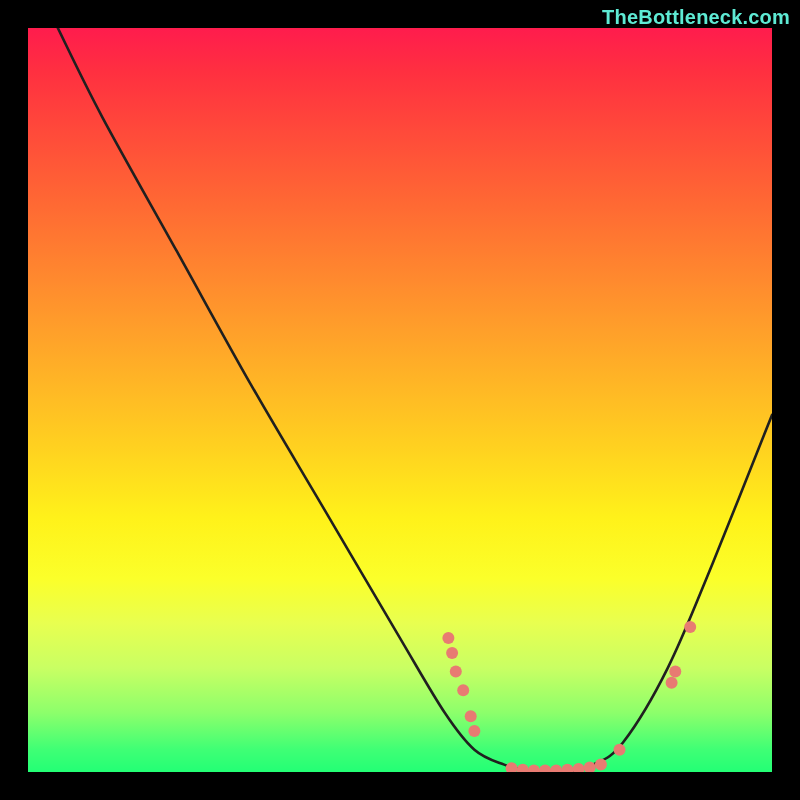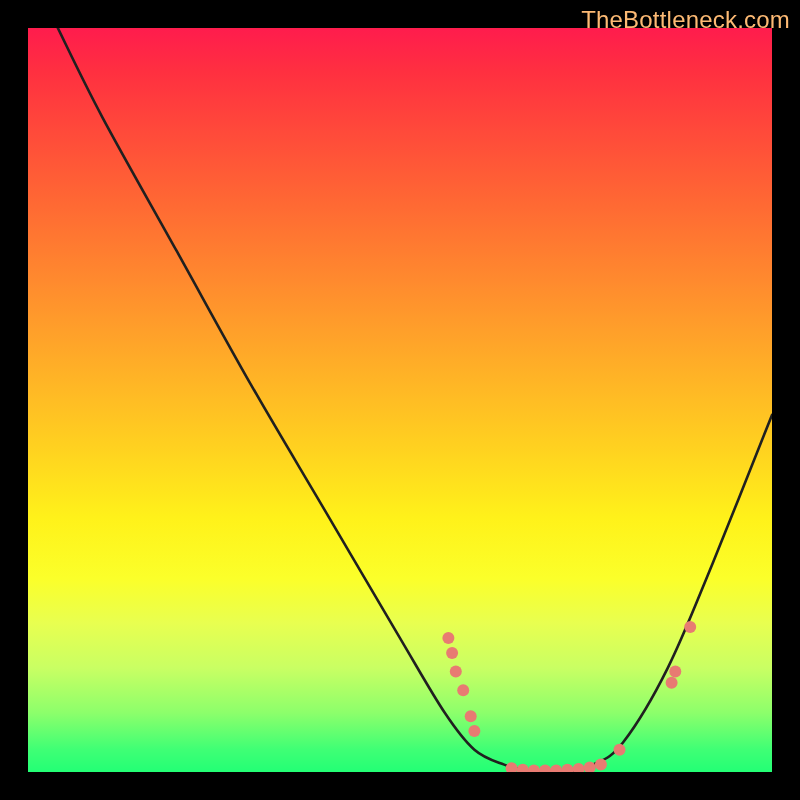--- a/index.html
+++ b/index.html
@@ -39,23 +39,23 @@
       #c9ff63 86%,
       #8dff6b 92%,
       #3fff75 97%,
       #23ff75 100%
     );
   }
   .watermark {
     position: absolute;
     top: 6px;
     right: 10px;
-    color: #fdba74;
-    font-size: 24px;
-    font-weight: 400;
+    color: #5eead4;
+    font-size: 20px;
+    font-weight: 700;
     letter-spacing: 0.2px;
     user-select: none;
   }
   svg.curve {
     position: absolute;
     left: 0;
     top: 0;
     width: 744px;
     height: 744px;
   }

